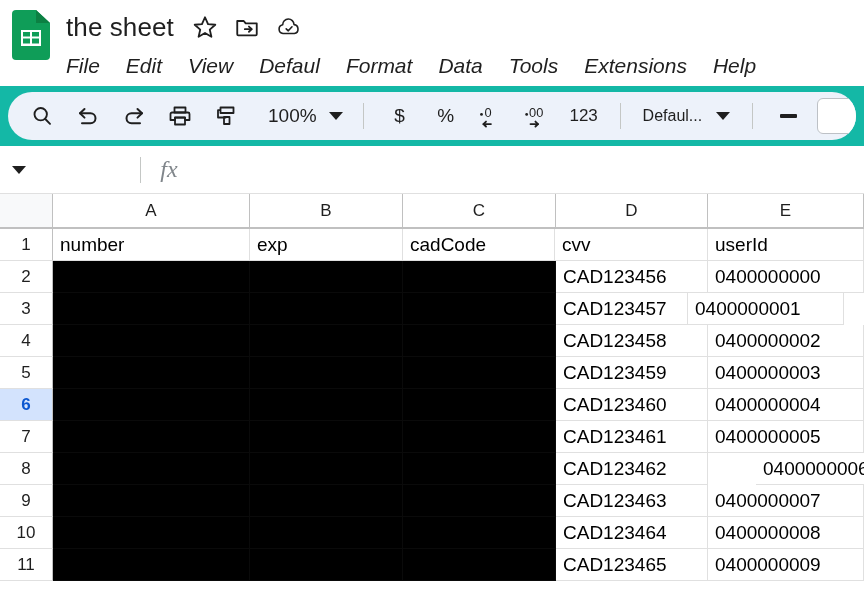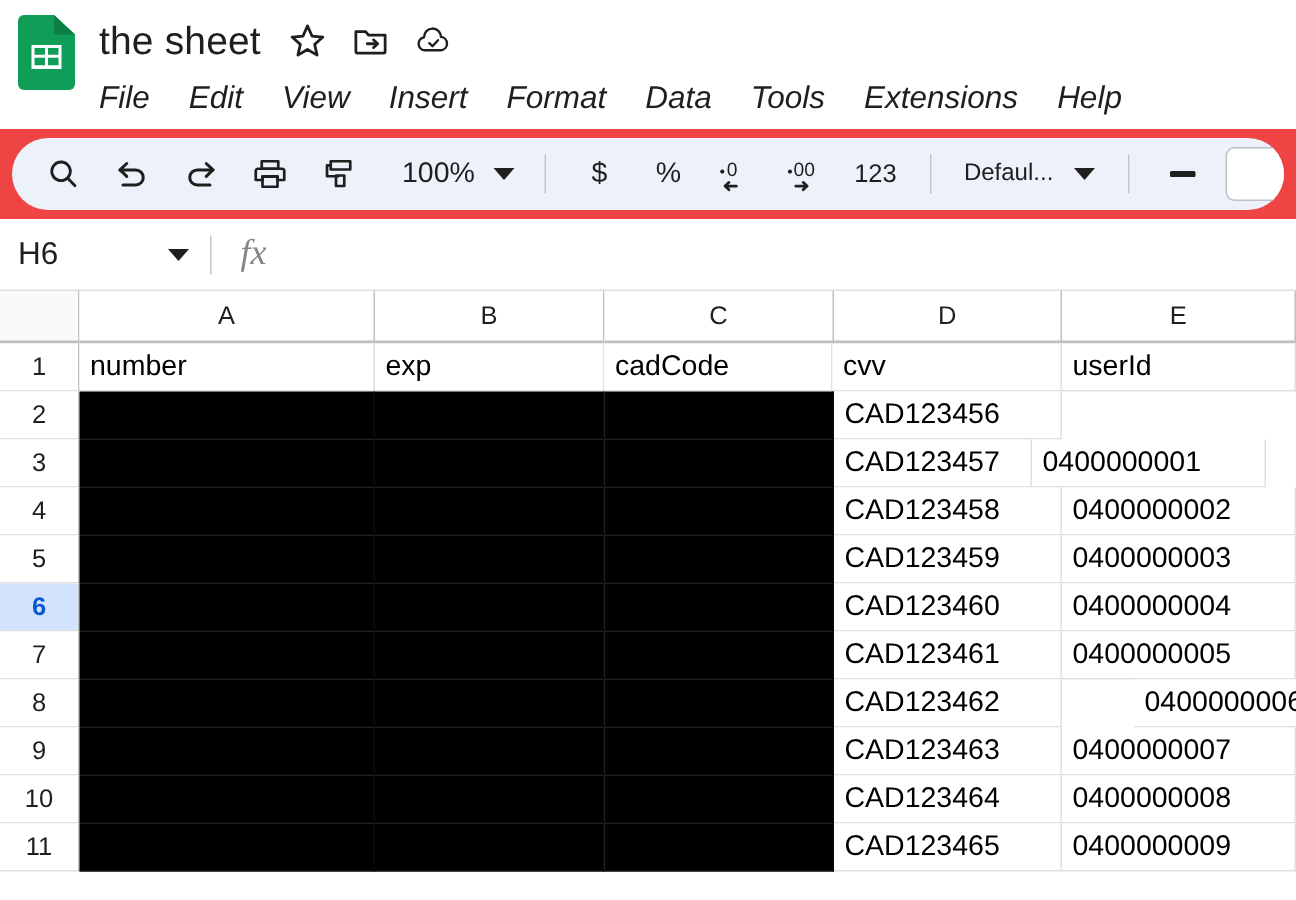--- a/index.html
+++ b/index.html
@@ -55,21 +55,21 @@
     cursor: pointer;
     line-height: 1;
   }
 
   
   .toolbar-wrap {
     height: 60px;
     padding: 0 8px;
     display: flex;
     align-items: center;
-    background: #ef4444;
+    background: #14b8a6;
   }
   .toolbar {
     background: #EDF2FA;
     border-radius: 30px;
     height: 48px;
     width: 100%;
     display: flex;
     align-items: center;
     padding: 0 14px;
     gap: 6px;
@@ -271,21 +271,21 @@
             <polyline points="10.2,13.8 12.3,15.8 16,11.8"></polyline>
           </svg>
         </span>
       </div>
     </div>
 
     <div class="menubar">
       <div class="menu-item">File</div>
       <div class="menu-item">Edit</div>
       <div class="menu-item">View</div>
-      <div class="menu-item">Insert</div>
+      <div class="menu-item">Defaul</div>
       <div class="menu-item">Format</div>
       <div class="menu-item">Data</div>
       <div class="menu-item">Tools</div>
       <div class="menu-item">Extensions</div>
       <div class="menu-item">Help</div>
     </div>
 
   </div>
 </div>
 
@@ -379,21 +379,20 @@
       <span class="minus-glyph"></span>
     </div>
 
     <div class="size-box" value=""></div>
 
   </div>
 </div>
 
 <div class="formula-bar">
   <div class="namebox">
-    <span class="namebox-val">H6</span>
     <span class="caret"></span>
   </div>
   <div class="fbar-sep"></div>
   <div class="fx">fx</div>
   <div class="formula-input"></div>
 </div>
 
 <div class="grid">
   <div class="colhead-row">
     <div class="corner-cell"></div>
@@ -412,20 +411,21 @@
         <div class="cell" style="width: 152px;">cadCode</div>
         <div class="cell" style="width: 153px;">cvv</div>
         <div class="cell" style="width: 156px;">userId</div>
       </div>
       <div class="grid-row">
         <div class="rowhead">2</div>
         <div class="cell redacted" style="width: 197px;"></div>
         <div class="cell redacted" style="width: 153px;"></div>
         <div class="cell redacted" style="width: 153px;"></div>
         <div class="cell" style="width: 152px;">CAD123456</div>
+        <div class="cell" style="width: 156px;">0400000000</div>
       </div>
       <div class="grid-row">
         <div class="rowhead">3</div>
         <div class="cell redacted" style="width: 197px;"></div>
         <div class="cell redacted" style="width: 153px;"></div>
         <div class="cell redacted" style="width: 153px;"></div>
         <div class="cell" style="width: 132px;">CAD123457</div>
         <div class="cell" style="width: 156px;">0400000001</div>
       </div>
       <div class="grid-row">

